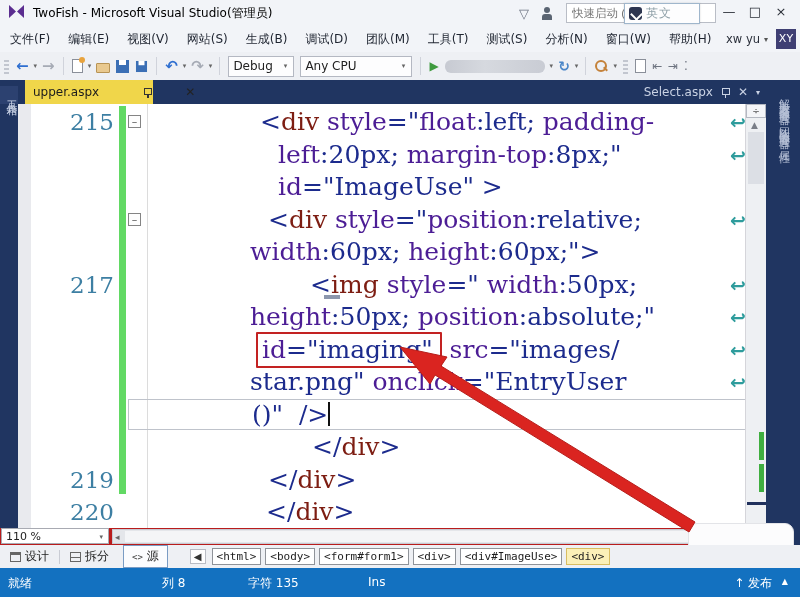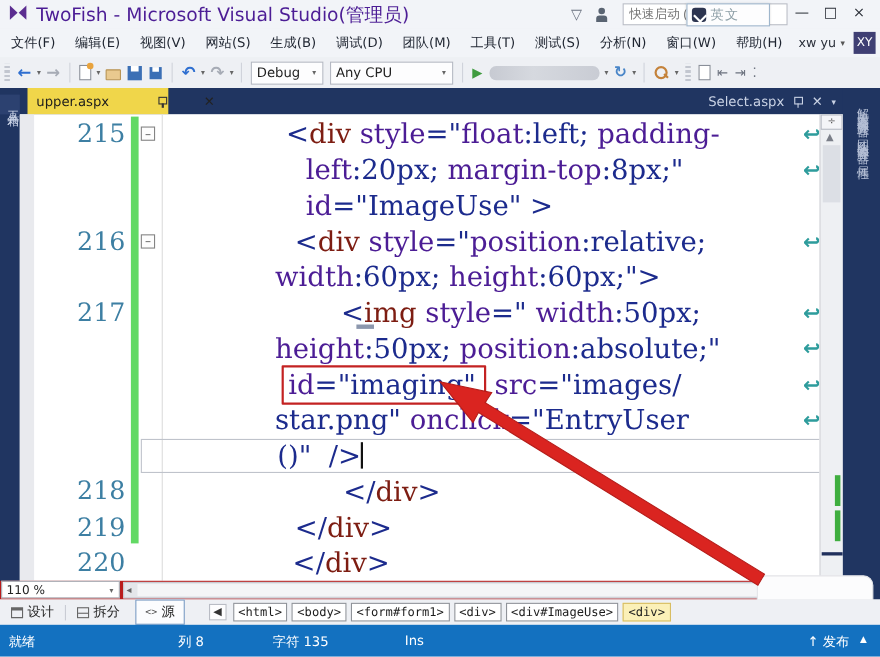--- a/index.html
+++ b/index.html
@@ -3,21 +3,21 @@
 <meta charset="utf-8">
 <style>
   * { margin:0; padding:0; box-sizing:border-box; }
   html,body { width:800px; height:597px; overflow:hidden; }
   body { font-family:"DejaVu Sans", sans-serif; }
   .screen { position:absolute; top:0; left:0; width:800px; height:597px; background:#eef0f4; overflow:hidden; }
 
   
   .titlebar { position:absolute; top:0; left:0; width:800px; height:26px; background:#f2f4f8; display:flex; align-items:center; }
   .vslogo { margin:0 8px 0 8px; }
-  .app-title { font-size:17px; color:#4c1d95; }
+  .app-title { font-size:12px; color:#000000; }
   .tb-right { position:absolute; right:0; top:0; height:26px; display:flex; align-items:center; }
   .flag-ic { color:#6b7280; font-size:13px; margin-right:12px; }
   .person-ic { position:relative; width:13px; height:13px; margin-right:12px; }
   .person-ic .head { position:absolute; left:3px; top:0; width:6px; height:6px; border-radius:50%; background:#5a6472; }
   .person-ic .bodyp { position:absolute; left:1px; top:7px; width:10px; height:6px; border-radius:3px 3px 0 0; background:#5a6472; }
   .quick-launch { width:150px; height:20px; background:#fff; border:1px solid #b9bdc6; font-size:11.5px; color:#8a8f99; padding:2px 5px; }
   .ime-box { position:absolute; right:100px; top:3px; width:76px; height:21px; background:#fdfdfe; border:1px solid #9fb6cc; display:flex; align-items:center; box-shadow:0 0 2px rgba(0,0,0,.15); }
   .ime-ic { width:13px; height:13px; margin:0 4px 0 4px; border-radius:3px; background:#2d3550; position:relative; }
   .ime-ic::after { content:""; position:absolute; left:3px; top:3px; width:7px; height:7px; border-left:2px solid #fff; border-bottom:2px solid #fff; transform:rotate(-45deg); }
   .ime-label { font-size:12px; color:#8fa0a8; letter-spacing:1px; }
@@ -252,28 +252,28 @@
   </div>
 
   <div class="editor">
     <div class="gutter-shade"></div>
     <div class="green-bar"></div>
     <div class="fold-sep"></div>
     <div class="code-rows" id="code-rows">
         <div class="crow"><span class="ln">215</span><span class="foldbox">–</span><span class="code" style="padding-left: 242px;"><span class="b">&lt;</span><span class="m">div</span><span class="b"> </span><span class="r">style</span><span class="b">="</span><span class="r">float</span><span class="b">:left; </span><span class="r">padding-</span></span><span class="wrapA">↩</span></div>
         <div class="crow"><span class="ln"></span><span class="code" style="padding-left: 260px;"><span class="r">left</span><span class="b">:20px; </span><span class="r">margin-top</span><span class="b">:8px;"</span></span><span class="wrapA">↩</span></div>
         <div class="crow"><span class="ln"></span><span class="code" style="padding-left: 260px;"><span class="r">id</span><span class="b">="ImageUse" &gt;</span></span></div>
-        <div class="crow"><span class="ln">216</span><span class="foldbox">–</span><span class="code" style="padding-left: 250px;"><span class="b">&lt;</span><span class="m">div</span><span class="b"> </span><span class="r">style</span><span class="b">="</span><span class="r">position</span><span class="b">:relative;</span></span><span class="wrapA">↩</span></div>
+        <div class="crow"><span class="foldbox">–</span><span class="code" style="padding-left: 250px;"><span class="b">&lt;</span><span class="m">div</span><span class="b"> </span><span class="r">style</span><span class="b">="</span><span class="r">position</span><span class="b">:relative;</span></span><span class="wrapA">↩</span></div>
         <div class="crow"><span class="ln"></span><span class="code" style="padding-left: 232px;"><span class="r">width</span><span class="b">:60px; </span><span class="r">height</span><span class="b">:60px;"&gt;</span></span></div>
         <div class="crow"><span class="ln">217</span><span class="code" style="padding-left: 292px;"><span class="b">&lt;</span><span class="m">img</span><span class="b"> </span><span class="r">style</span><span class="b">=" </span><span class="r">width</span><span class="b">:50px;</span></span><span class="smartdash"></span><span class="wrapA">↩</span></div>
         <div class="crow"><span class="ln"></span><span class="code" style="padding-left: 232px;"><span class="r">height</span><span class="b">:50px; </span><span class="r">position</span><span class="b">:absolute;"</span></span><span class="wrapA">↩</span></div>
         <div class="crow"><span class="ln"></span><span class="code" style="padding-left: 243px;"><span class="redbox"><span class="r">id</span><span class="b">="imaging"</span></span><span class="b"> </span><span class="r">src</span><span class="b">="images/</span></span><span class="wrapA">↩</span></div>
         <div class="crow"><span class="ln"></span><span class="code" style="padding-left: 232px;"><span class="b">star.png" </span><span class="r">onclick</span><span class="b">="EntryUser</span></span><span class="wrapA">↩</span></div>
         <div class="crow cur"><div class="curbox"></div><span class="ln"></span><span class="code" style="padding-left: 234px;"><span class="b">()"  /&gt;</span><span class="caret"></span></span></div>
-        <div class="crow"><span class="ln">218</span><span class="code" style="padding-left: 294px;"><span class="b">&lt;/</span><span class="m">div</span><span class="b">&gt;</span></span></div>
+        <div class="crow"><span class="code" style="padding-left: 294px;"><span class="b">&lt;/</span><span class="m">div</span><span class="b">&gt;</span></span></div>
         <div class="crow"><span class="ln">219</span><span class="code" style="padding-left: 250px;"><span class="b">&lt;/</span><span class="m">div</span><span class="b">&gt;</span></span></div>
         <div class="crow"><span class="ln">220</span><span class="code" style="padding-left: 248px;"><span class="b">&lt;/</span><span class="m">div</span><span class="b">&gt;</span></span></div>
       </div>
   </div>
 
   <div class="vscroll">
     <div class="vs-split">÷</div>
     <div class="vs-up">▲</div>
     <div class="vs-thumb"></div>
     <div class="vs-mark-g1"></div>

